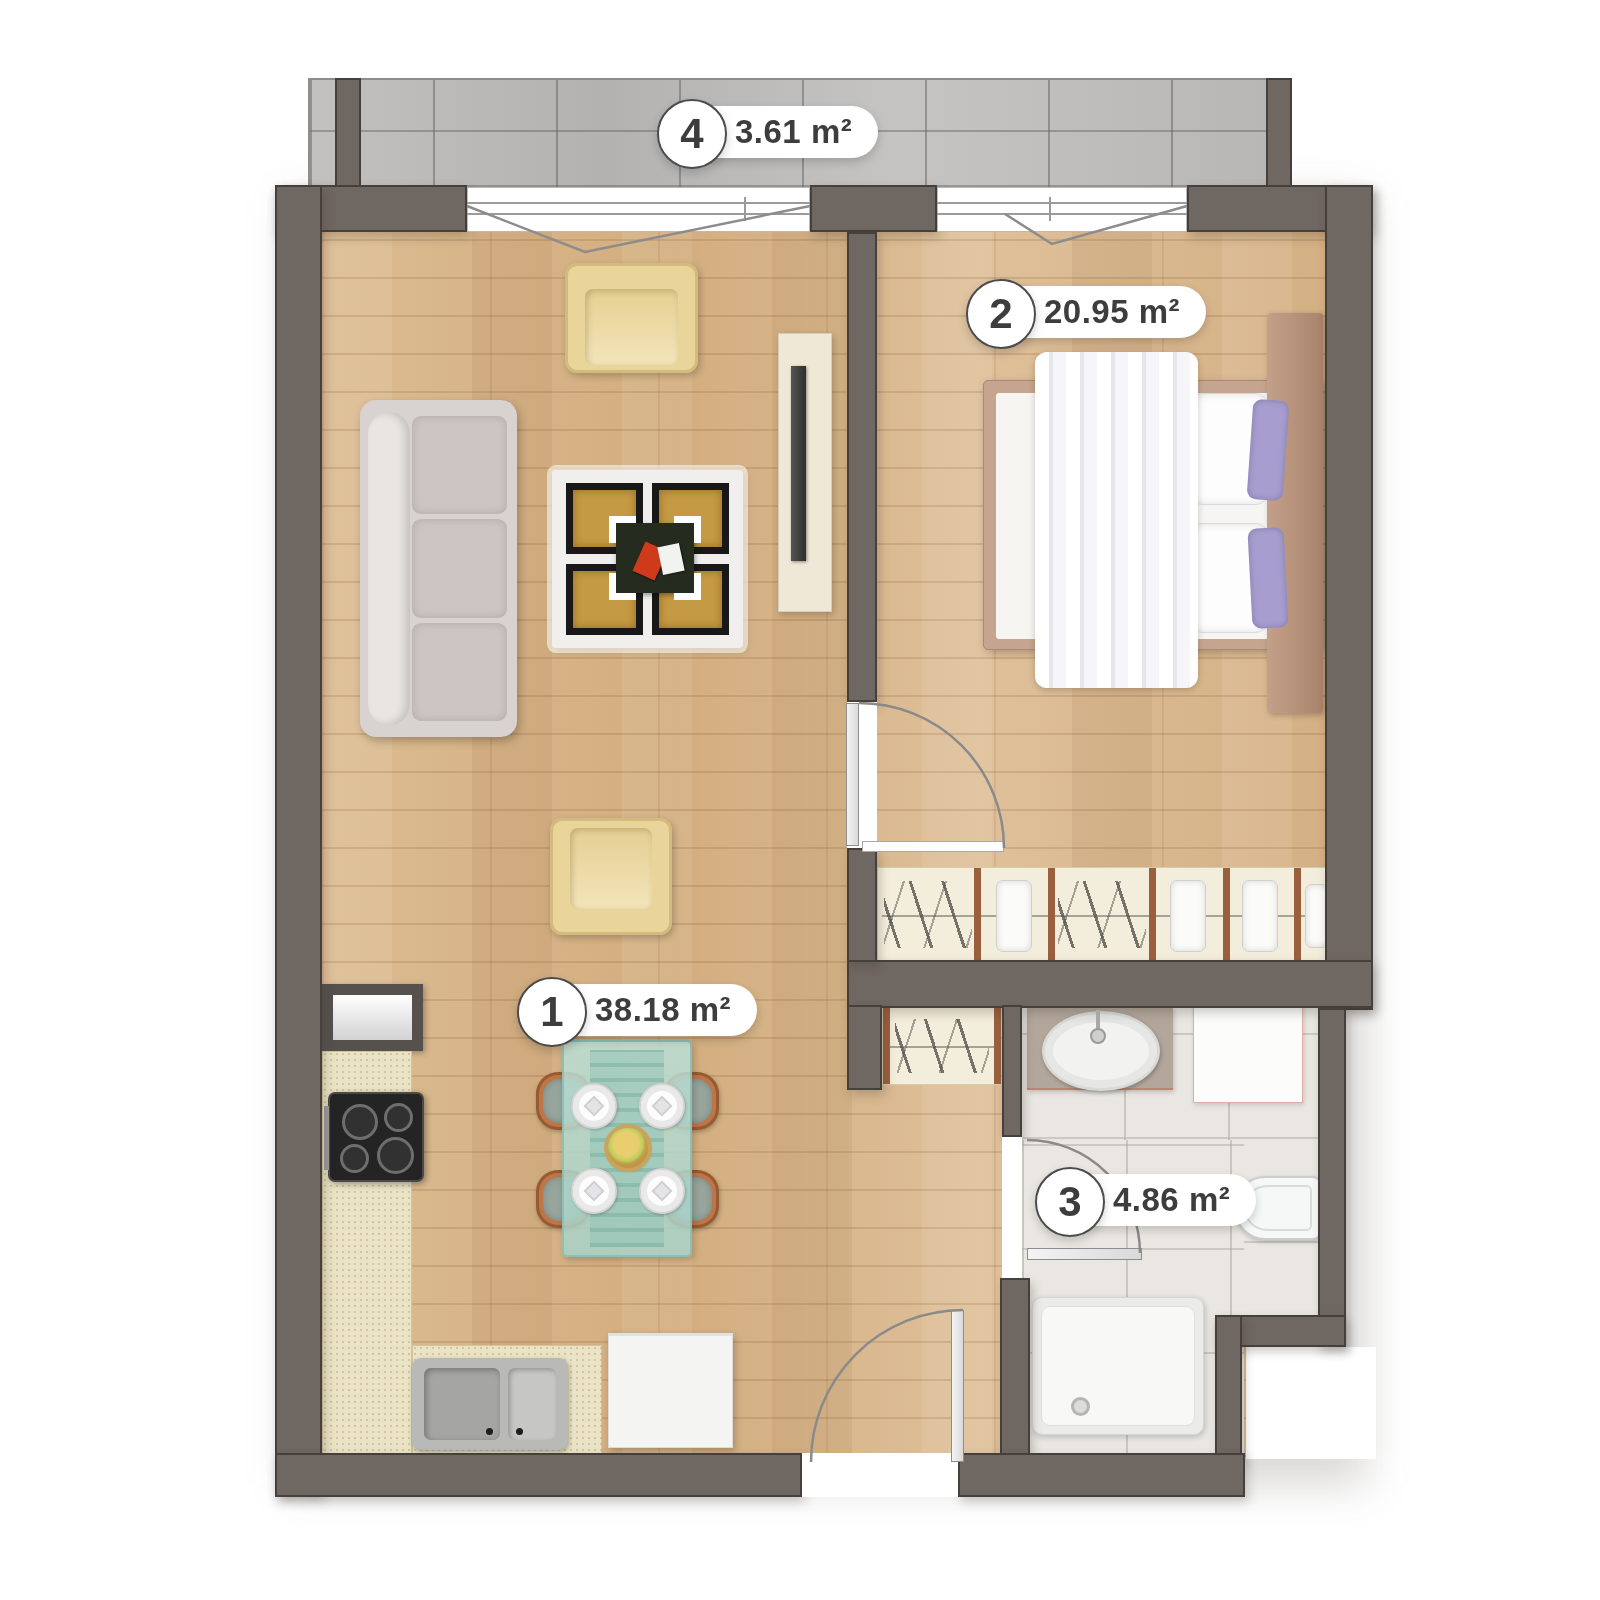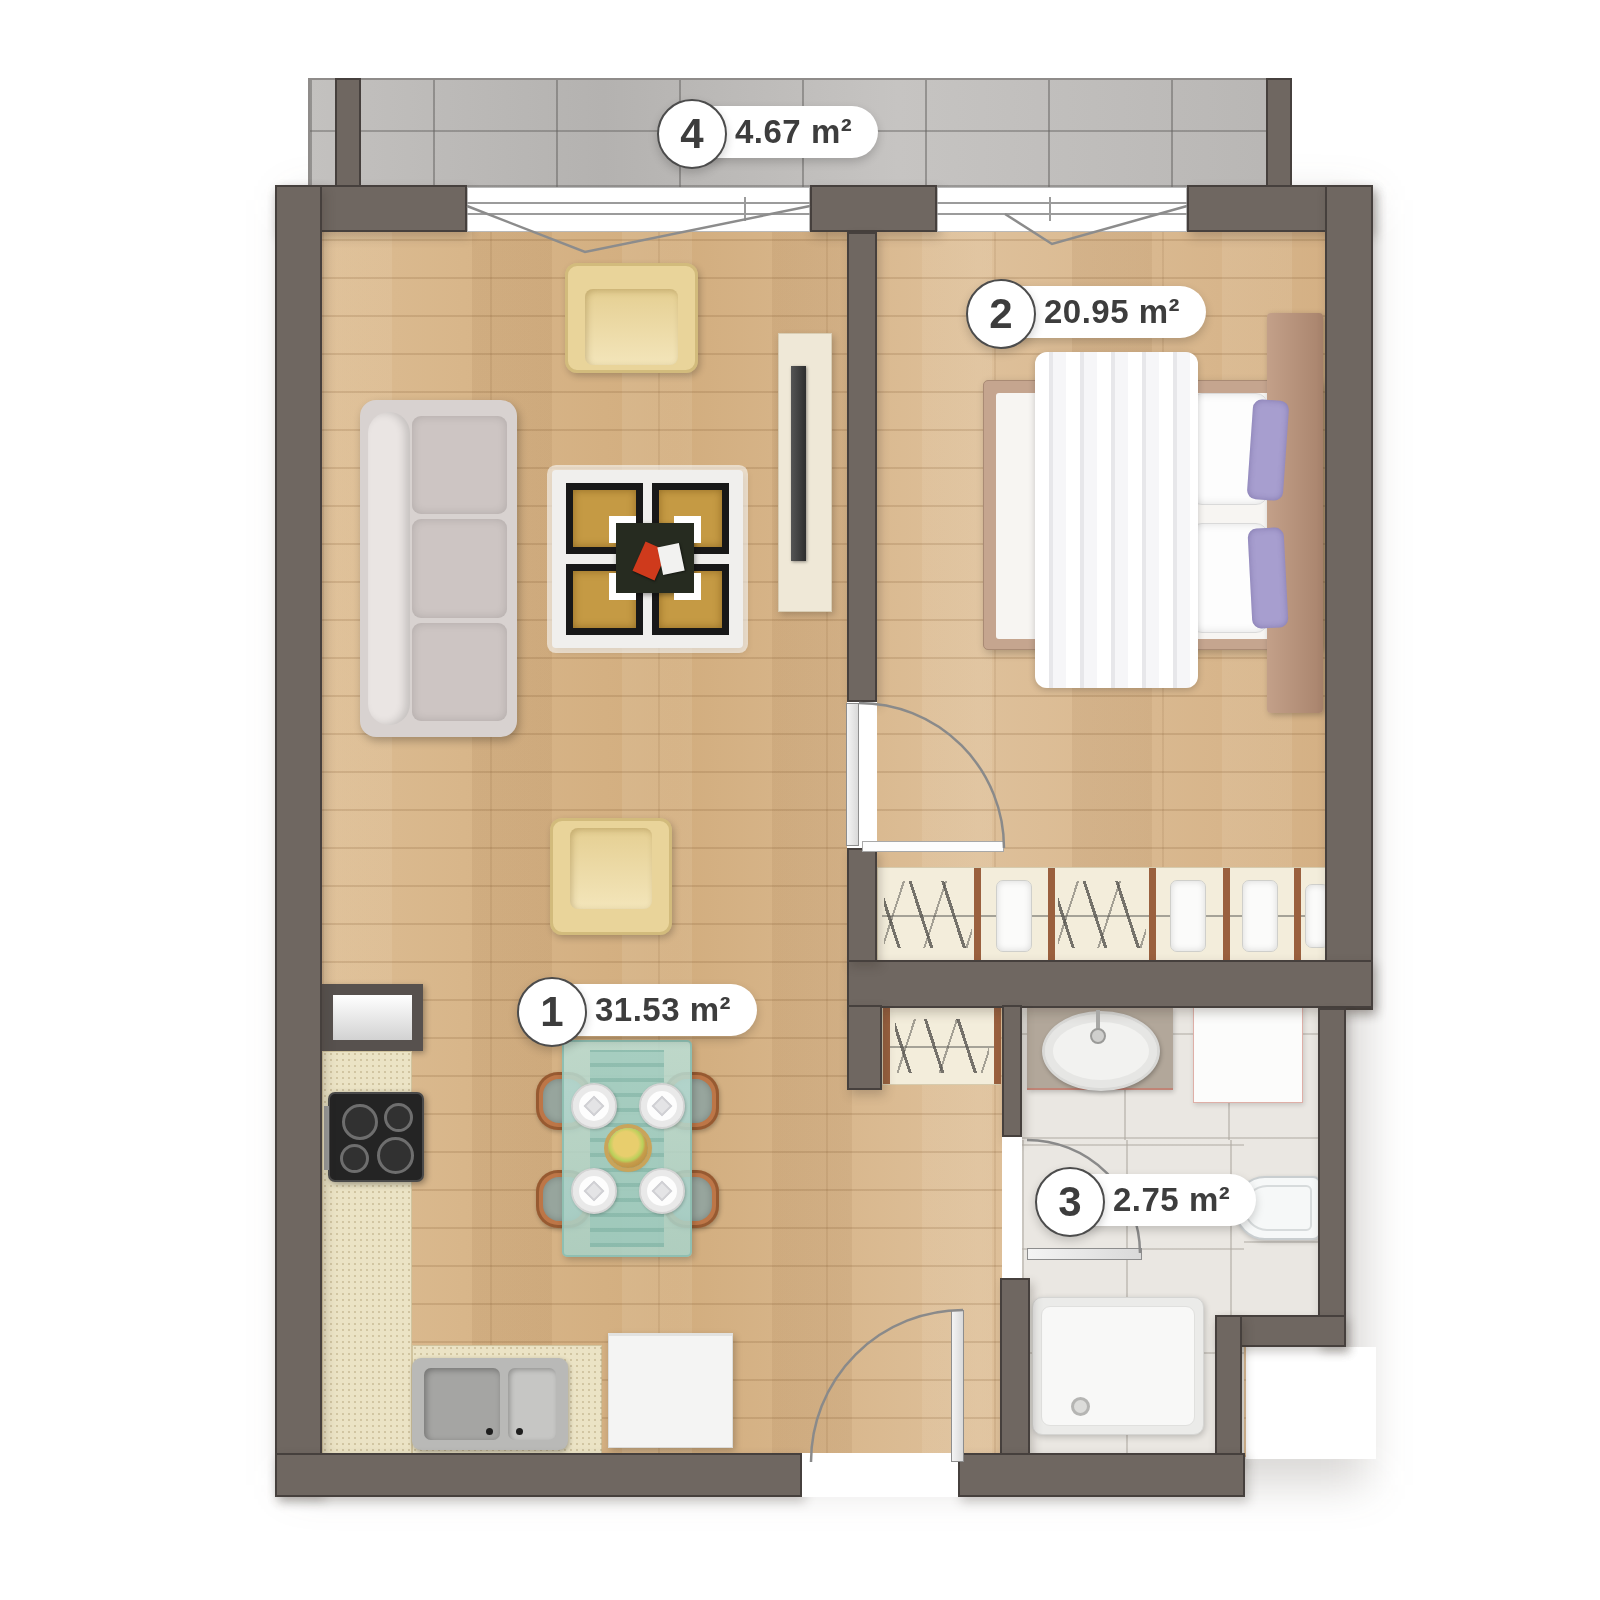--- a/index.html
+++ b/index.html
@@ -294,42 +294,42 @@
     <path d="M963 1310 A152 152 0 0 0 811 1462"></path>
   </g>
   <g>
     <line x1="1098" y1="1010" x2="1098" y2="1030" stroke="#a8a8a6" stroke-width="4"></line>
     <circle cx="1098" cy="1036" r="7" fill="#cfcfcd" stroke="#9a9a98" stroke-width="2"></circle>
   </g>
 </svg>
 
 <div class="room-label" style="left:517px;top:977px;">
   <div class="area-pill">
-      <span>31.53 m²</span>
+      <span>38.18 m²</span>
     </div>
   <div class="badge-circle">
       <span>1</span>
     </div>
 </div>
 <div class="room-label" style="left:966px;top:279px;">
   <div class="area-pill">
       <span>20.95 m²</span>
     </div>
   <div class="badge-circle">
       <span>2</span>
     </div>
 </div>
 <div class="room-label" style="left:1035px;top:1167px;">
   <div class="area-pill">
-      <span>2.75 m²</span>
+      <span>4.86 m²</span>
     </div>
   <div class="badge-circle">
       <span>3</span>
     </div>
 </div>
 <div class="room-label" style="left:657px;top:99px;">
   <div class="area-pill">
-      <span>4.67 m²</span>
+      <span>3.61 m²</span>
     </div>
   <div class="badge-circle">
       <span>4</span>
     </div>
 </div>
 
 </body></html>

